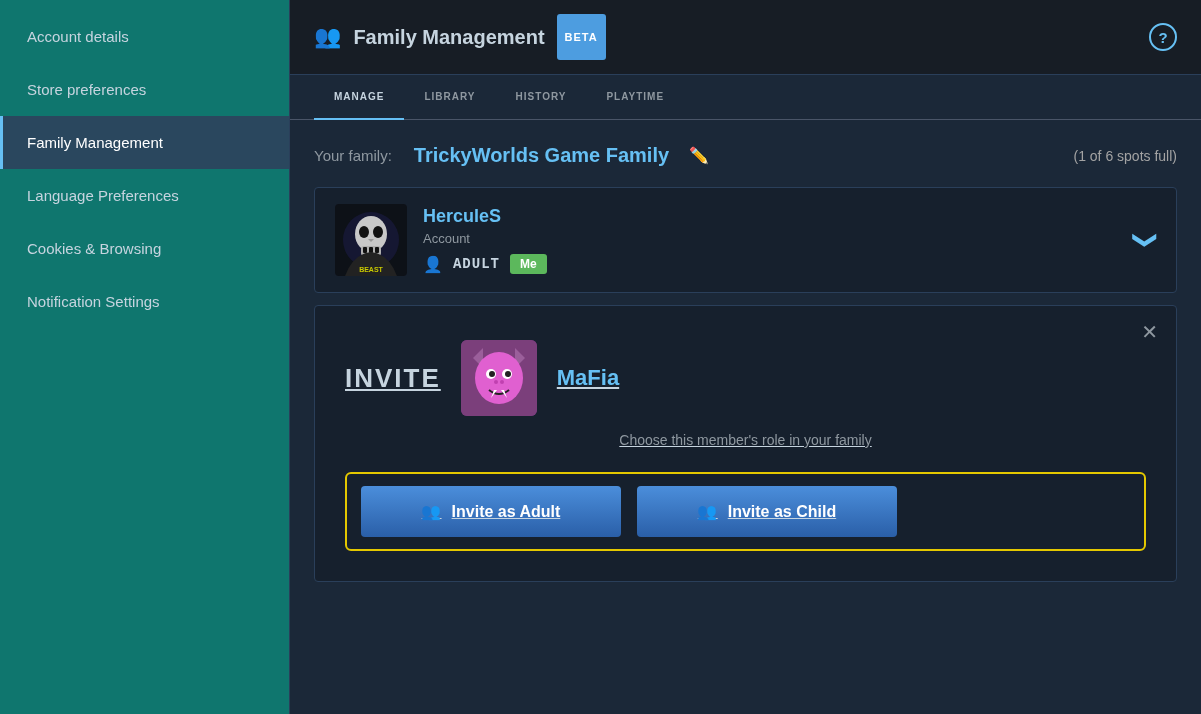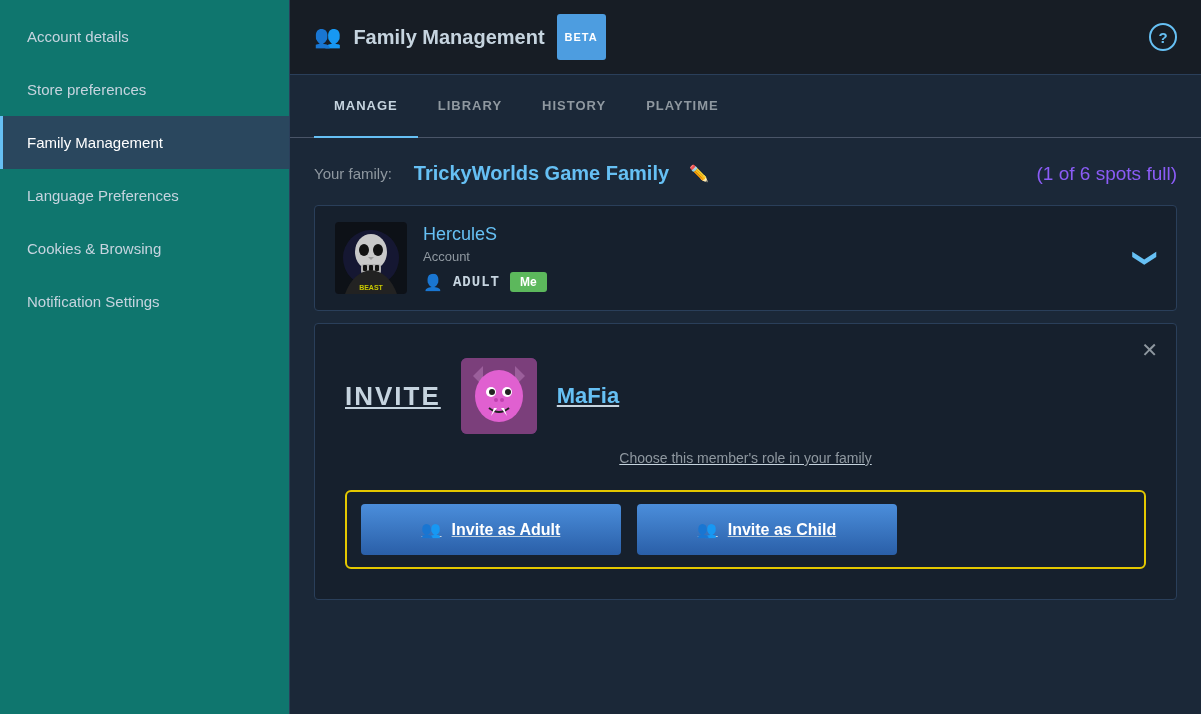--- a/index.html
+++ b/index.html
@@ -88,22 +88,22 @@
       cursor: pointer;
     }
     
     .tabs {
       display: flex;
       background: #1b2838;
       border-bottom: 1px solid #4a5568;
       padding: 0 24px;
     }
     .tab {
-      padding: 23px 20px;
-      font-size: 13px;
+      padding: 16px 20px;
+      font-size: 10px;
       font-weight: 600;
       color: #8f98a0;
       cursor: pointer;
       letter-spacing: 1px;
       border-bottom: 2px solid transparent;
       margin-bottom: -1px;
     }
     .tab.active {
       color: #c6d4df;
       border-bottom: 2px solid #66c0f4;
@@ -131,22 +131,22 @@
       font-size: 20px;
       font-weight: 600;
     }
     .edit-icon {
       color: #66c0f4;
       margin-left: 10px;
       cursor: pointer;
       font-size: 16px;
     }
     .spots-info {
-      color: #8b5cf6;
-      font-size: 19px;
+      color: #a3a3a3;
+      font-size: 14px;
     }
     
     .member-card {
       background: #16202d;
       border: 1px solid #2a3f5a;
       border-radius: 4px;
       padding: 16px 20px;
       display: flex;
       align-items: center;
       justify-content: space-between;
@@ -158,21 +158,21 @@
       gap: 16px;
     }
     .member-info {
       display: flex;
       flex-direction: column;
       gap: 4px;
     }
     .member-name {
       color: #66c0f4;
       font-size: 18px;
-      font-weight: 400;
+      font-weight: 700;
     }
     .member-status {
       color: #8f98a0;
       font-size: 13px;
     }
     .member-role-row {
       display: flex;
       align-items: center;
       gap: 10px;
       margin-top: 4px;

